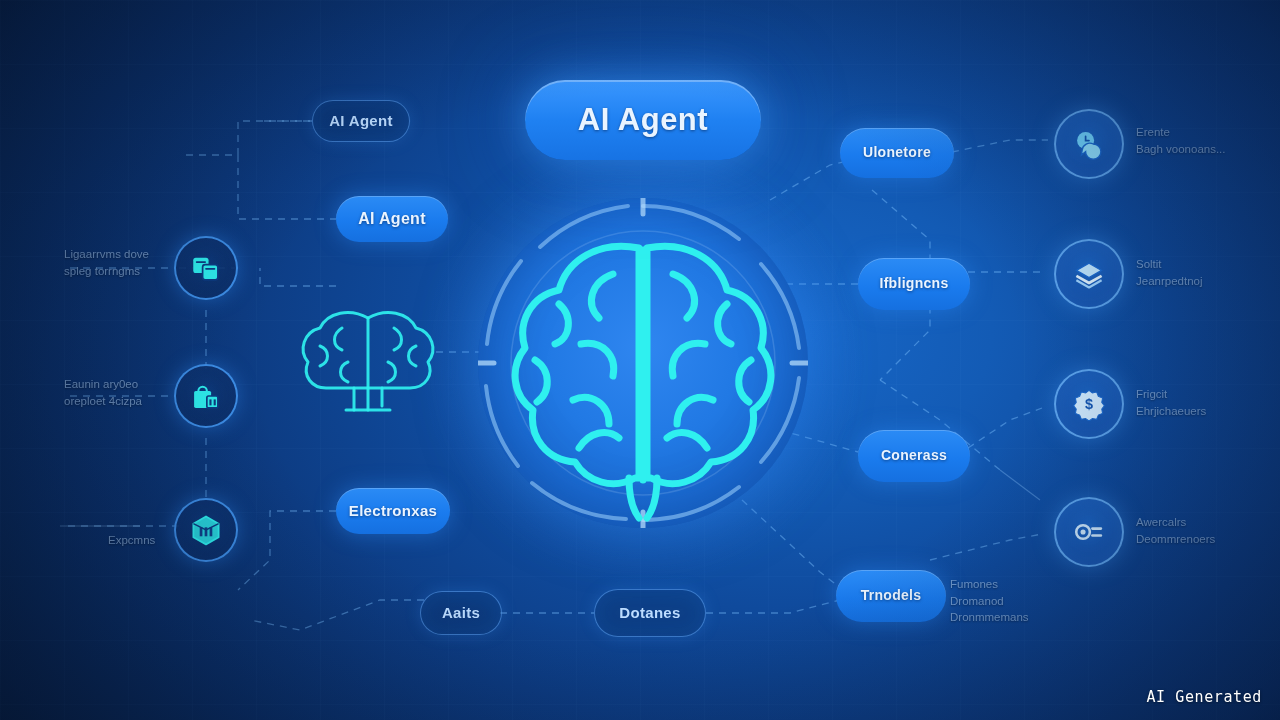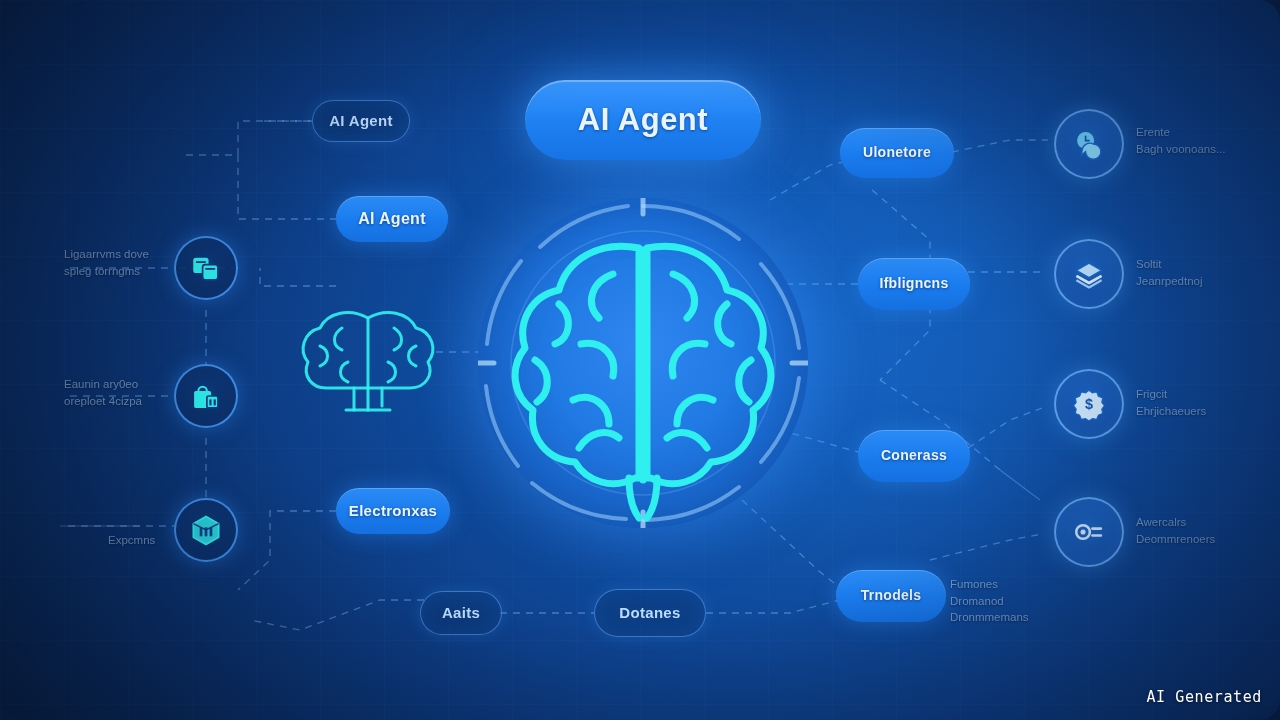--- a/index.html
+++ b/index.html
@@ -5,21 +5,20 @@
   html,body{margin:0;padding:0;}
   body{
     width:1280px;height:720px;overflow:hidden;position:relative;
     font-family:"Liberation Sans", sans-serif;
     background:#0b2450;
   }
   #stage{
     position:absolute;inset:0;
     background:
       radial-gradient(1100px 820px at 62% 46%, #1767c8 0%, #135bb5 18%, #0f4a9c 34%, #0d3c83 50%, #0a2e66 68%, #082248 84%, #071c3c 100%);
-    border-radius: 21px;
   }
   #vignette{
     position:absolute;inset:0;
     background:radial-gradient(1000px 700px at 50% 50%, rgba(0,0,0,0) 38%, rgba(3,14,38,.42) 78%, rgba(2,10,30,.72) 100%);
     pointer-events:none;
   }
   #grid{
     position:absolute;inset:0;opacity:.14;pointer-events:none;
     background-image:
       linear-gradient(to right, rgba(120,190,255,.22) 1px, transparent 1px),

